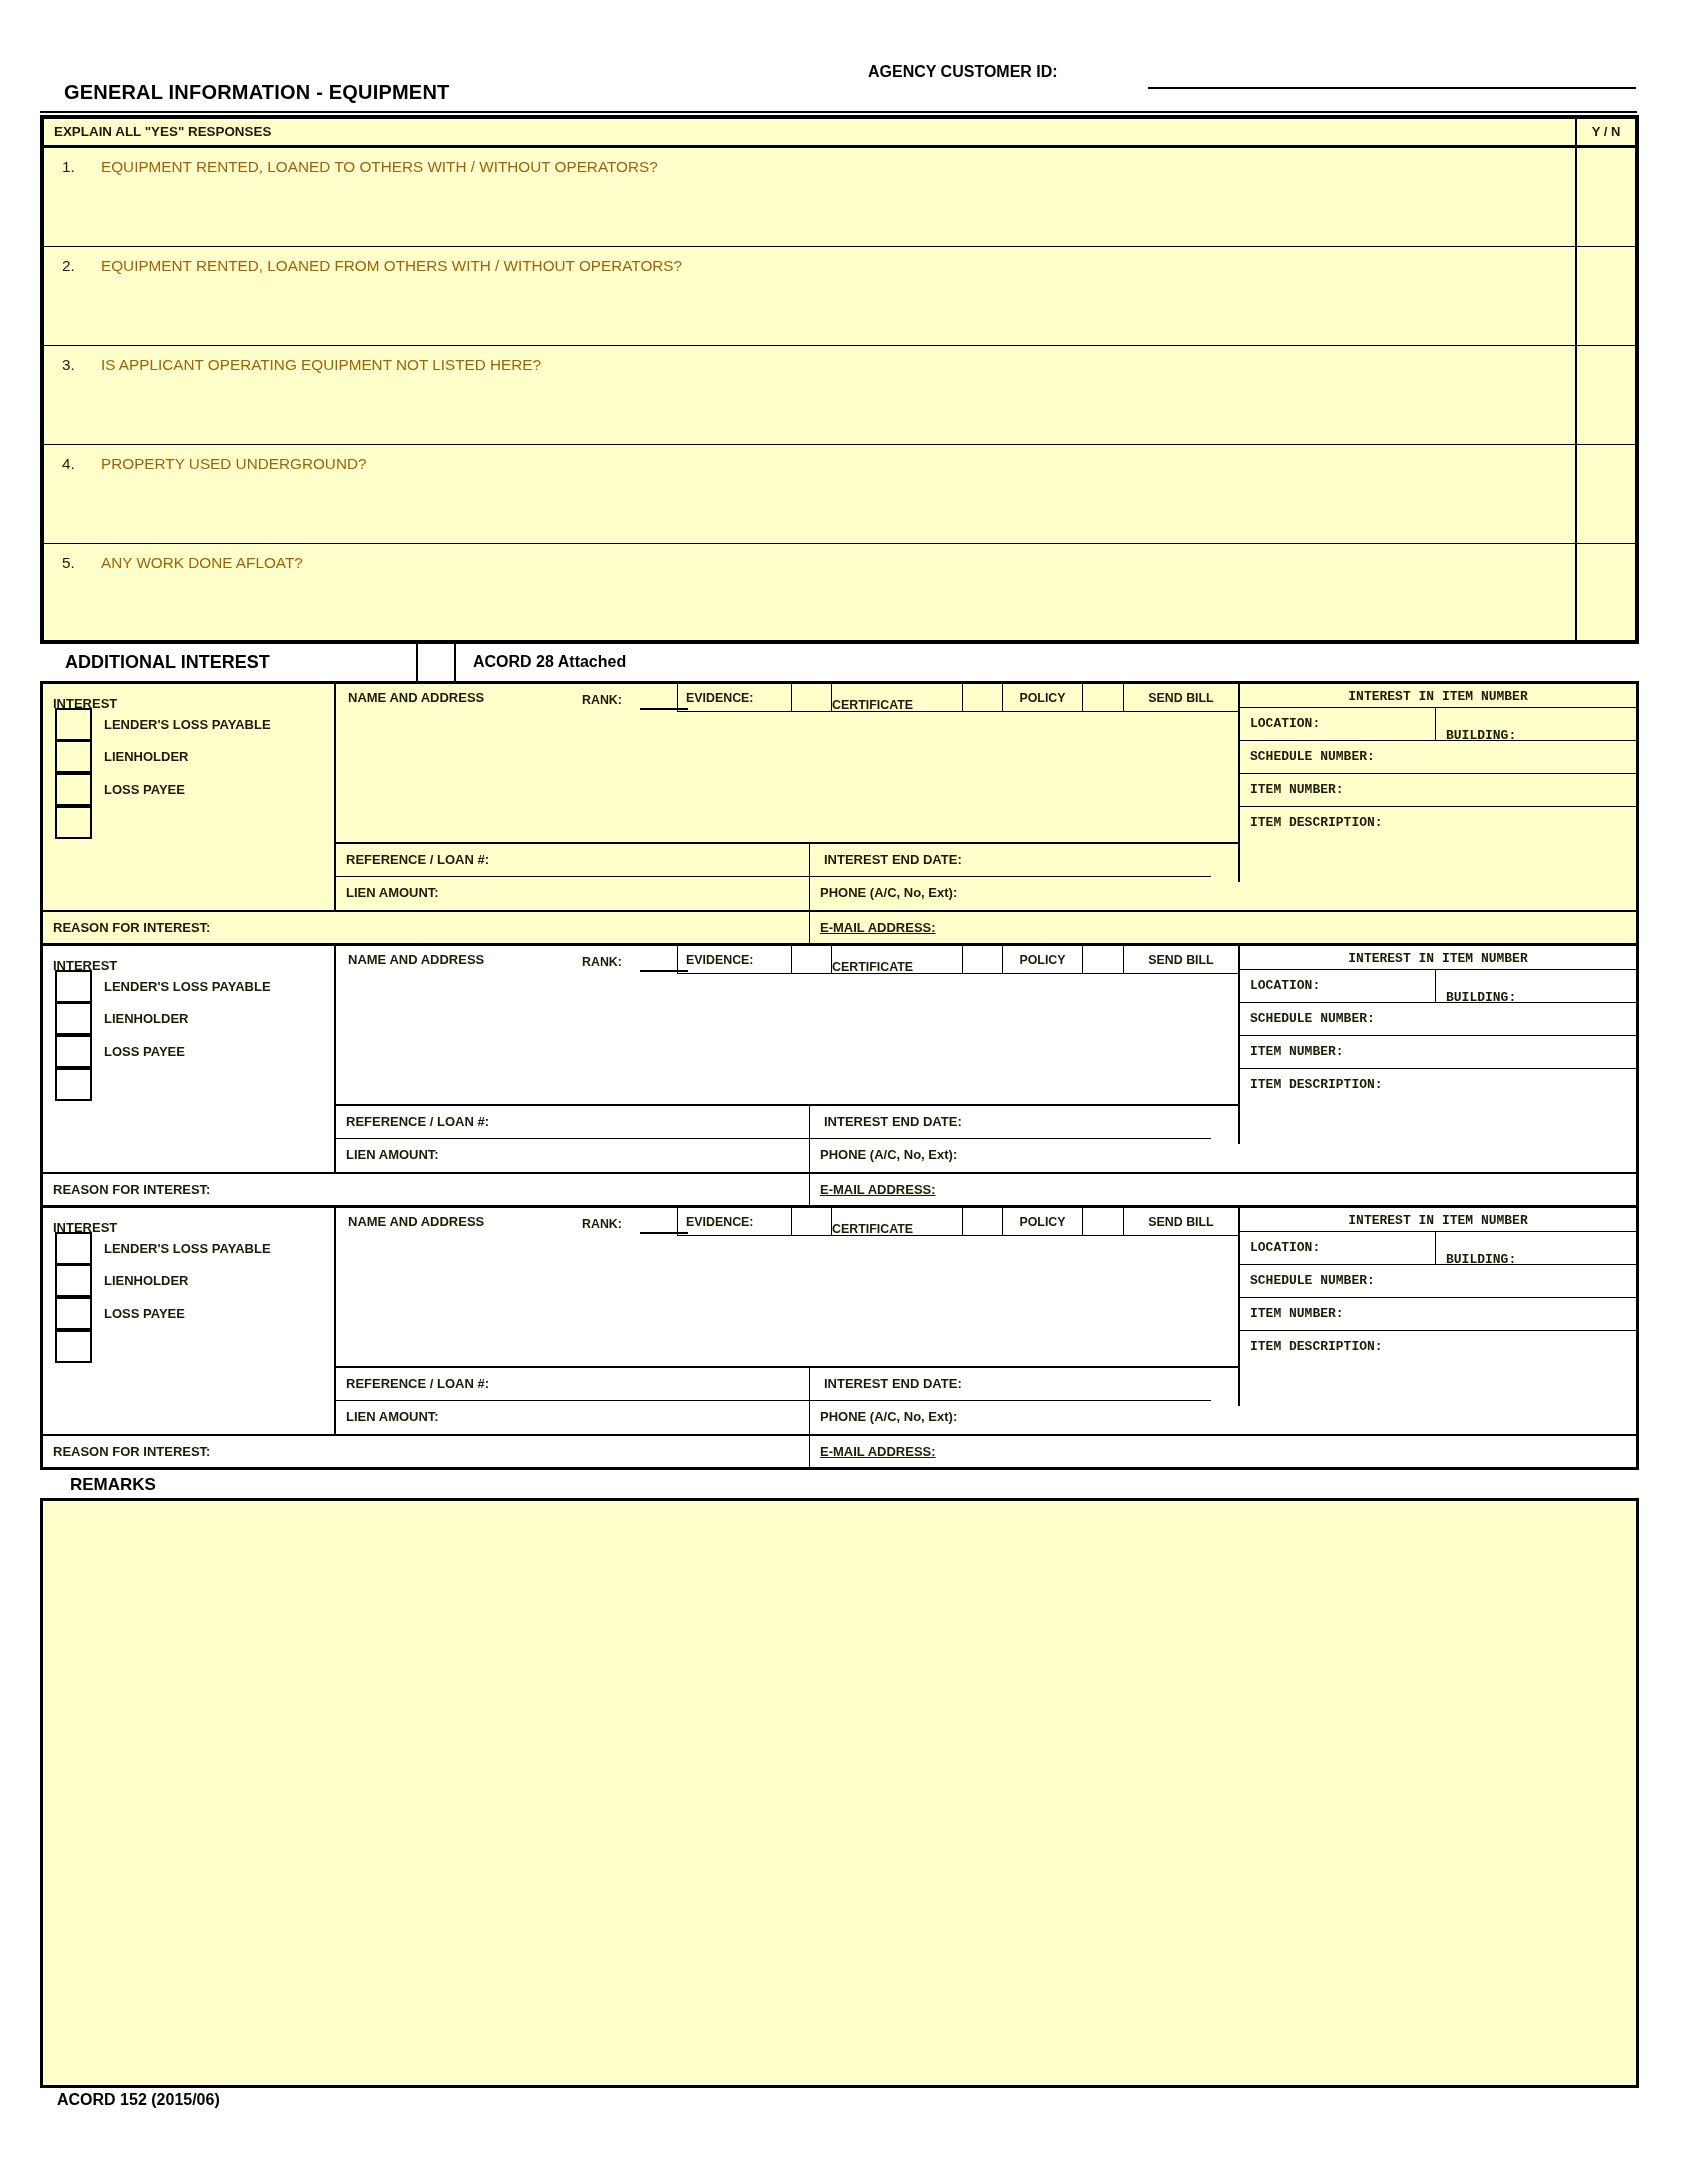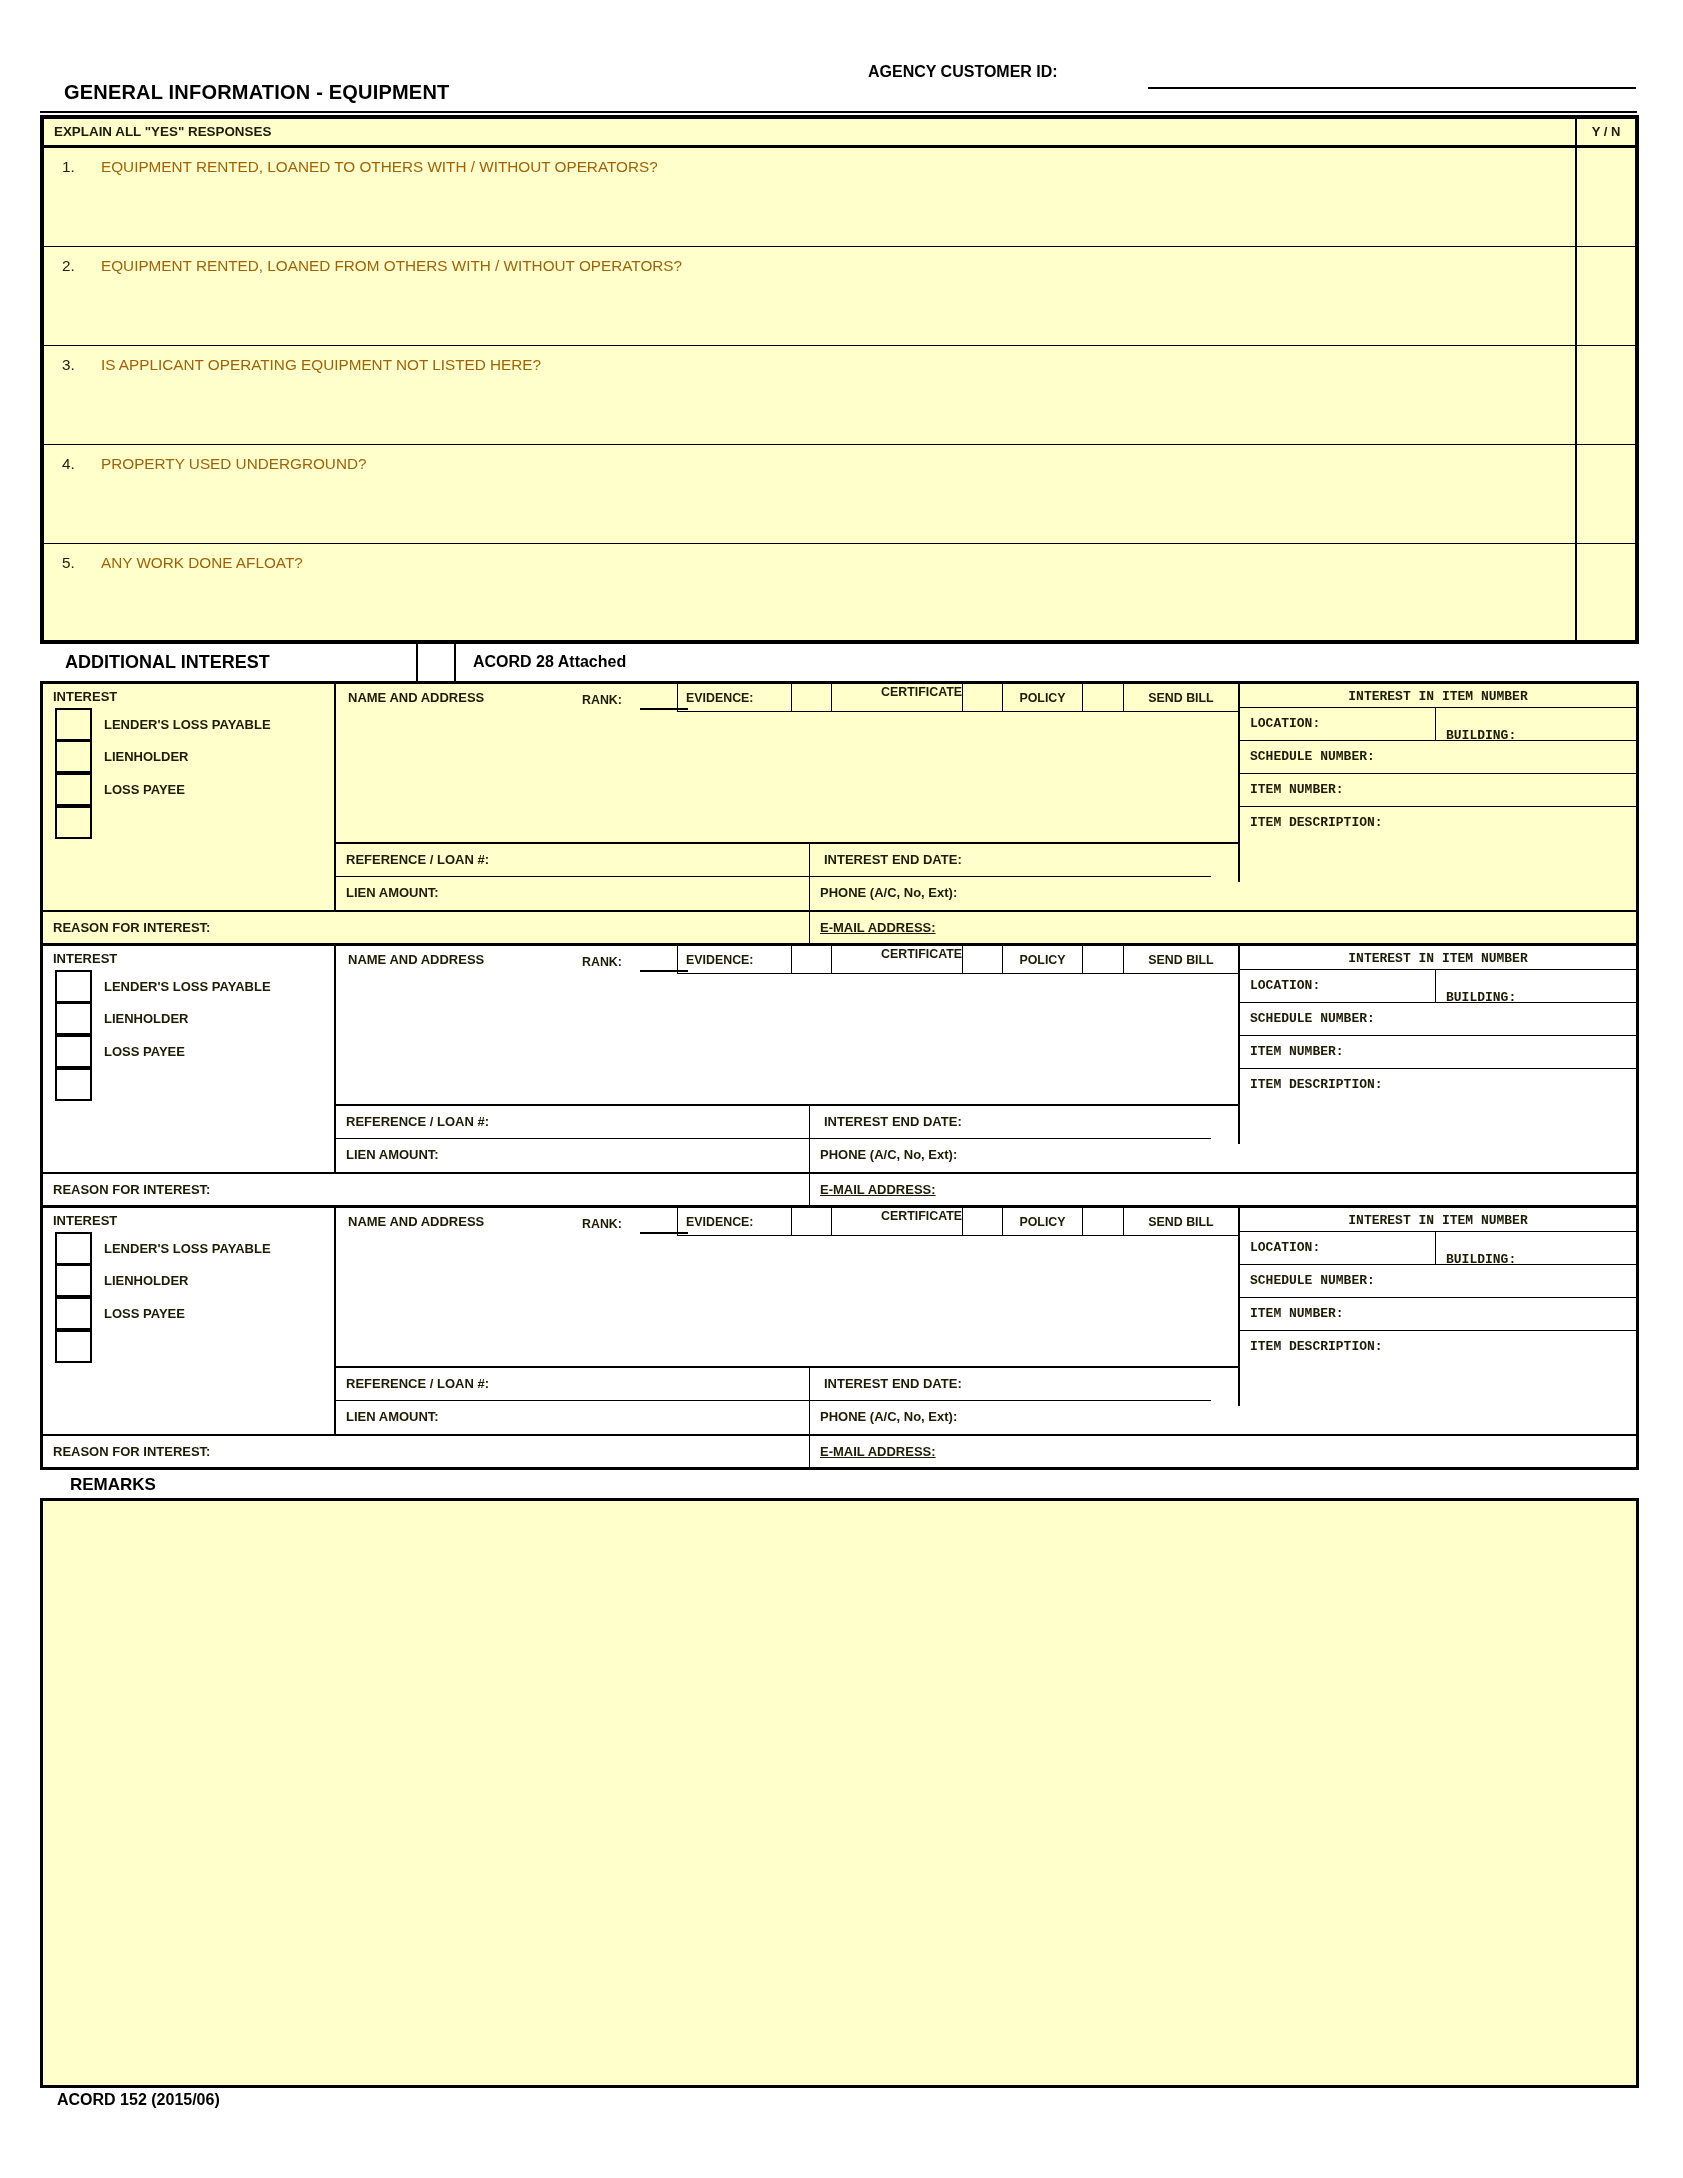--- a/index.html
+++ b/index.html
@@ -30,34 +30,34 @@
          border-left:2px solid #000;border-right:2px solid #000;box-sizing:border-box;}
   .ai-acord{position:absolute;left:433px;top:9px;font-size:16px;font-weight:bold;}
   
   .blocks{position:absolute;left:40px;top:681px;width:1599px;border:3px solid #000;box-sizing:border-box;}
   .iblock{position:relative;height:259px;}
   .iblock.yellow{background:#FFFFCC;}
   .iblock.white{background:#fff;}
   .iblock + .iblock{border-top:3px solid #000;}
   .lbl{font-size:13px;font-weight:bold;color:#1c1c05;}
   .left-col{position:absolute;left:0;top:0;width:293px;height:226px;border-right:2px solid #000;box-sizing:border-box;}
-  .interest-lbl{position:absolute;left:10px;top:5px;}
+  .interest-lbl{position:absolute;left:10px;top:12px;}
   .cbrow{position:absolute;left:0;width:100%;height:33px;}
   .cbrow .cb{position:absolute;left:12px;top:0;width:37px;height:33px;border:2px solid #000;box-sizing:border-box;}
   .cbrow .cb-lbl{position:absolute;left:61px;top:9px;}
   .cbrow-0{top:24px;}.cbrow-1{top:56px;}.cbrow-2{top:89px;}.cbrow-3{top:122px;}
   .mid-header{position:absolute;left:293px;top:0;width:902px;height:28px;box-sizing:border-box;}
   .naa{position:absolute;left:12px;top:6px;}
   .rank{position:absolute;left:246px;top:9px;font-size:12.4px;}
   .rank-line{position:absolute;left:304px;top:24px;width:48px;height:2px;background:#000;}
   .hcell{position:absolute;top:0;height:28px;border-left:1.5px solid #000;border-bottom:1.5px solid #000;
          box-sizing:border-box;font-size:12.4px;font-weight:bold;color:#1c1c05;}
   .hc-evidence{left:341px;width:115px;padding:7px 0 0 8px;}
   .hc-cbx1{left:455px;width:40px;}
-  .hc-cert{left:495px;width:131px;text-align:right;padding-top:1px;}
+  .hc-cert{left:495px;width:131px;text-align:left;padding-top:14px;}
   .hc-cbx2{left:626px;width:41px;}
   .hc-policy{left:666px;width:80px;text-align:center;padding-top:7px;}
   .hc-cbx3{left:746px;width:41px;}
   .hc-sendbill{left:787px;width:115px;text-align:center;padding-top:7px;}
   .addr-area{position:absolute;left:293px;top:28px;width:902px;height:131px;}
   .cell{position:absolute;box-sizing:border-box;padding:8px 0 0 10px;font-size:13px;font-weight:bold;color:#1c1c05;}
   .c-ref{left:293px;top:158px;width:473px;height:34px;border-top:2px solid #000;}
   .c-ied{left:766px;top:158px;width:429px;height:34px;border-top:2px solid #000;border-left:1.5px solid #000;padding-left:14px;}
   .c-lien{left:293px;top:192px;width:473px;height:34px;border-top:1.5px solid #000;}
   .c-phone{left:766px;top:192px;width:402px;height:34px;border-top:1.5px solid #000;border-left:1.5px solid #000;}

